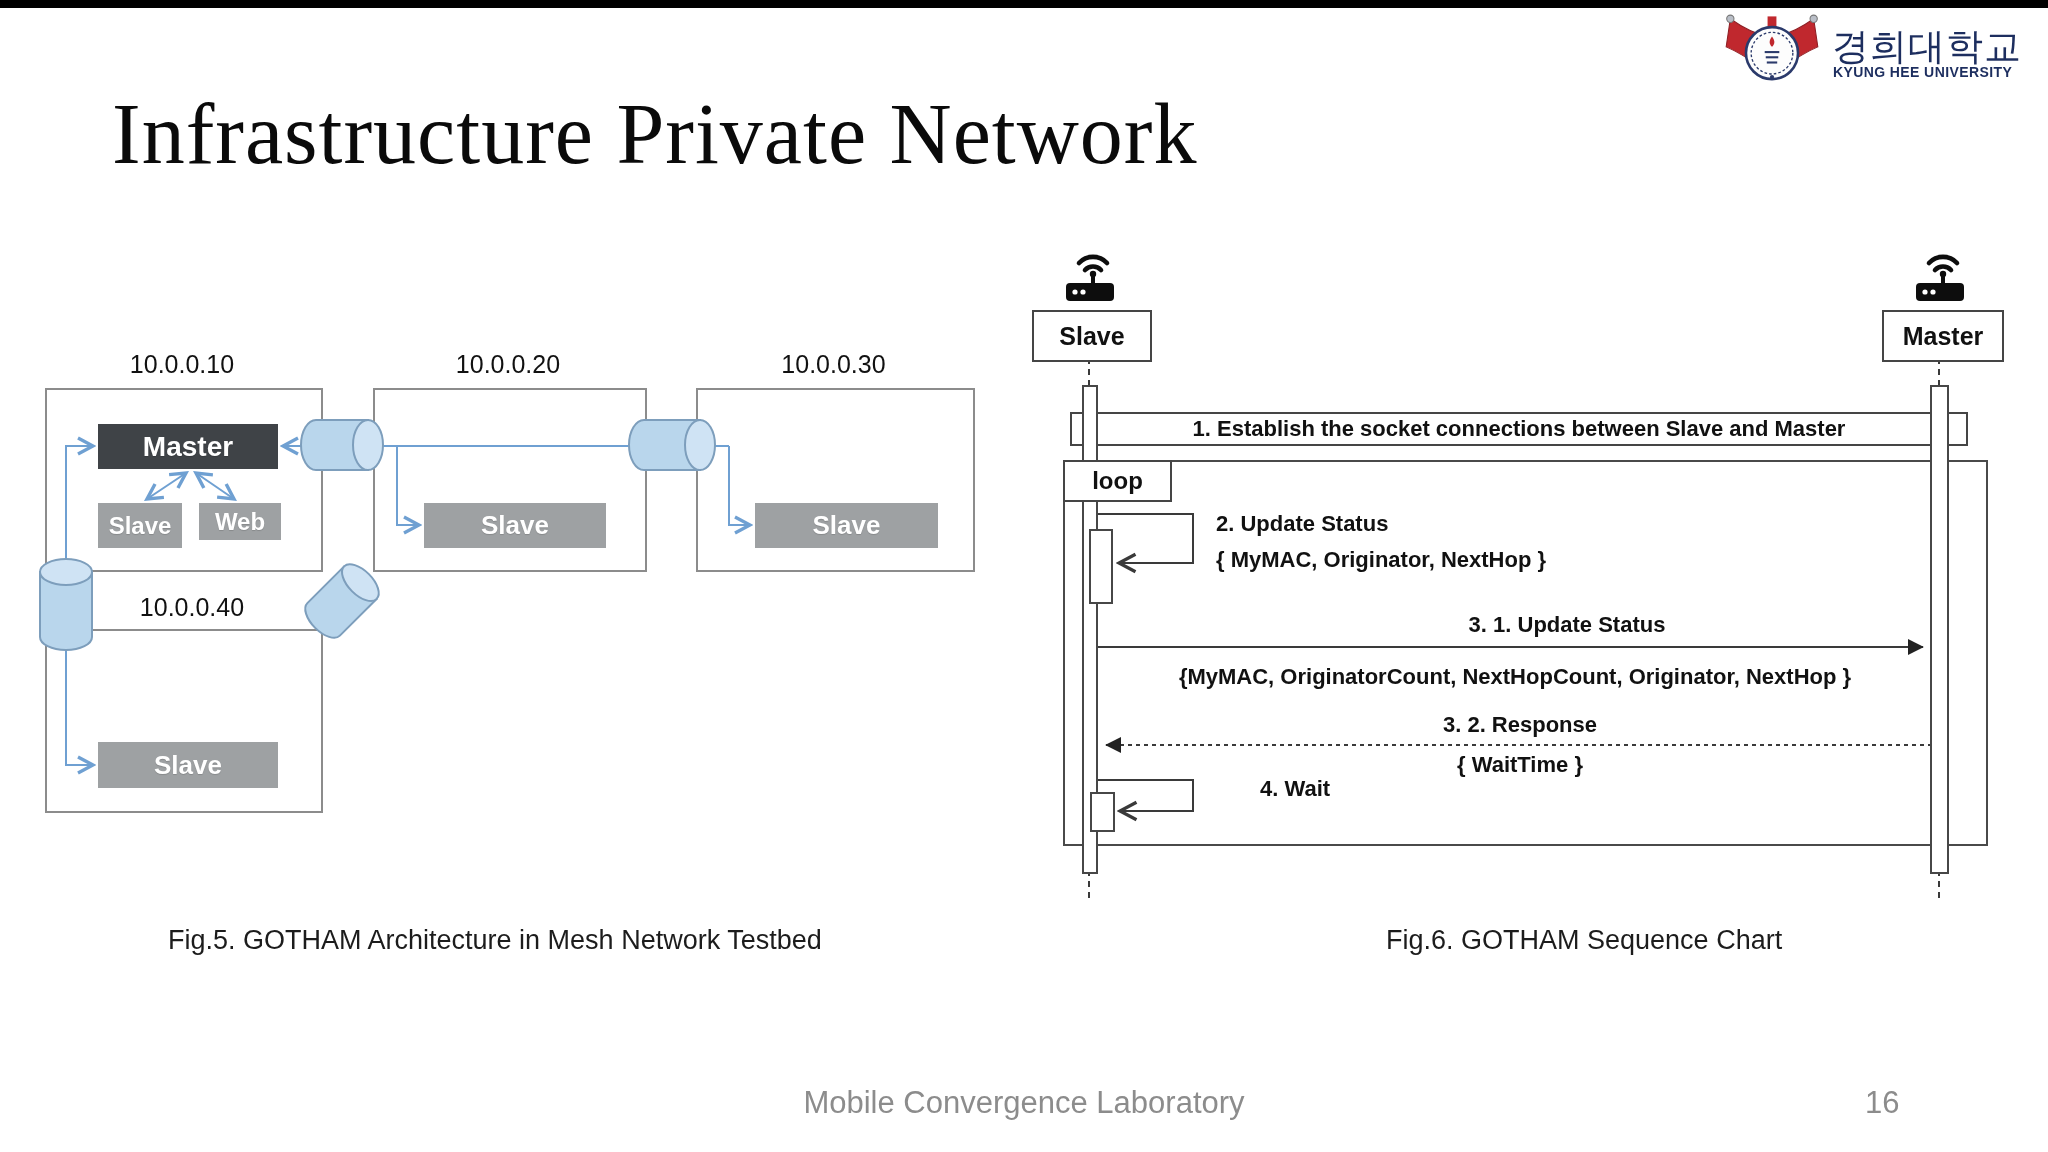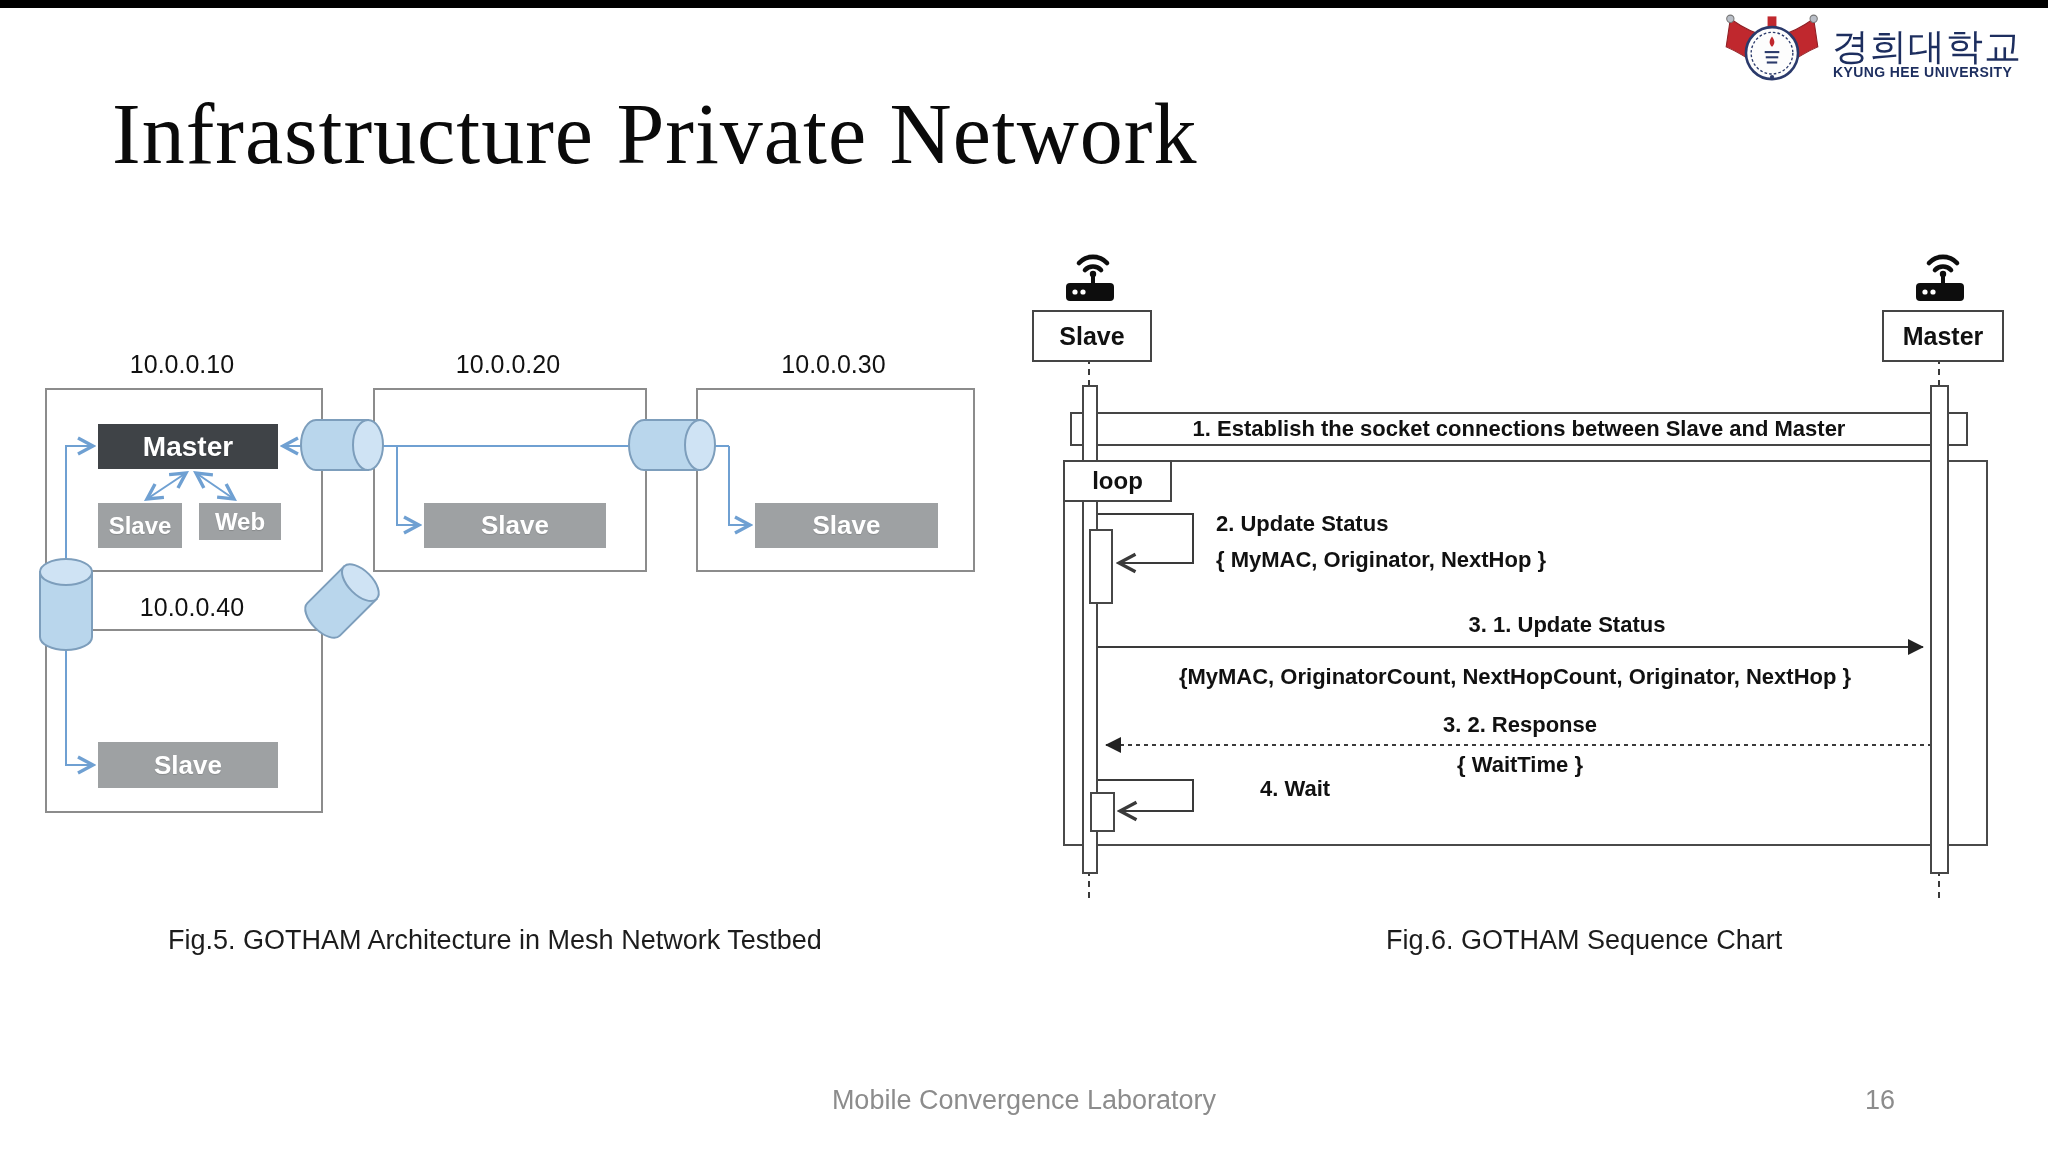--- a/index.html
+++ b/index.html
@@ -22,21 +22,21 @@
   .seqbox{border:2px solid #454545;background:#fff;display:flex;align-items:center;justify-content:center;
           font-weight:bold;color:#111;}
   .actor{font-size:25px;z-index:4;}
   .banner{left:1070px;top:412px;width:894px;height:30px;font-size:22px;z-index:2;}
   .looprect{left:1063px;top:460px;width:921px;height:382px;border:2px solid #4a4a4a;z-index:1;}
   .looplabel{left:1063px;top:460px;width:105px;height:38px;font-size:24px;z-index:4;}
   .bar{background:#fff;border:2px solid #474747;z-index:3;}
   .seqtext{font-weight:bold;font-size:22px;color:#111;z-index:4;white-space:nowrap;}
   .ctr{text-align:center;}
   .caption{font-size:27px;color:#1c1c1c;white-space:nowrap;}
-  .footer{font-size:27px;color:#8c8c8c;white-space:nowrap;}
+  .footer{font-size:31px;color:#8c8c8c;white-space:nowrap;}
   svg.layer{position:absolute;left:0;top:0;z-index:2;pointer-events:none;}
   .icon{z-index:4;}
 </style>
 </head>
 <body>
 
 <div class="slide">
   <div class="abs topbar"></div>
 
   <div class="abs title">Infrastructure Private Network</div>

